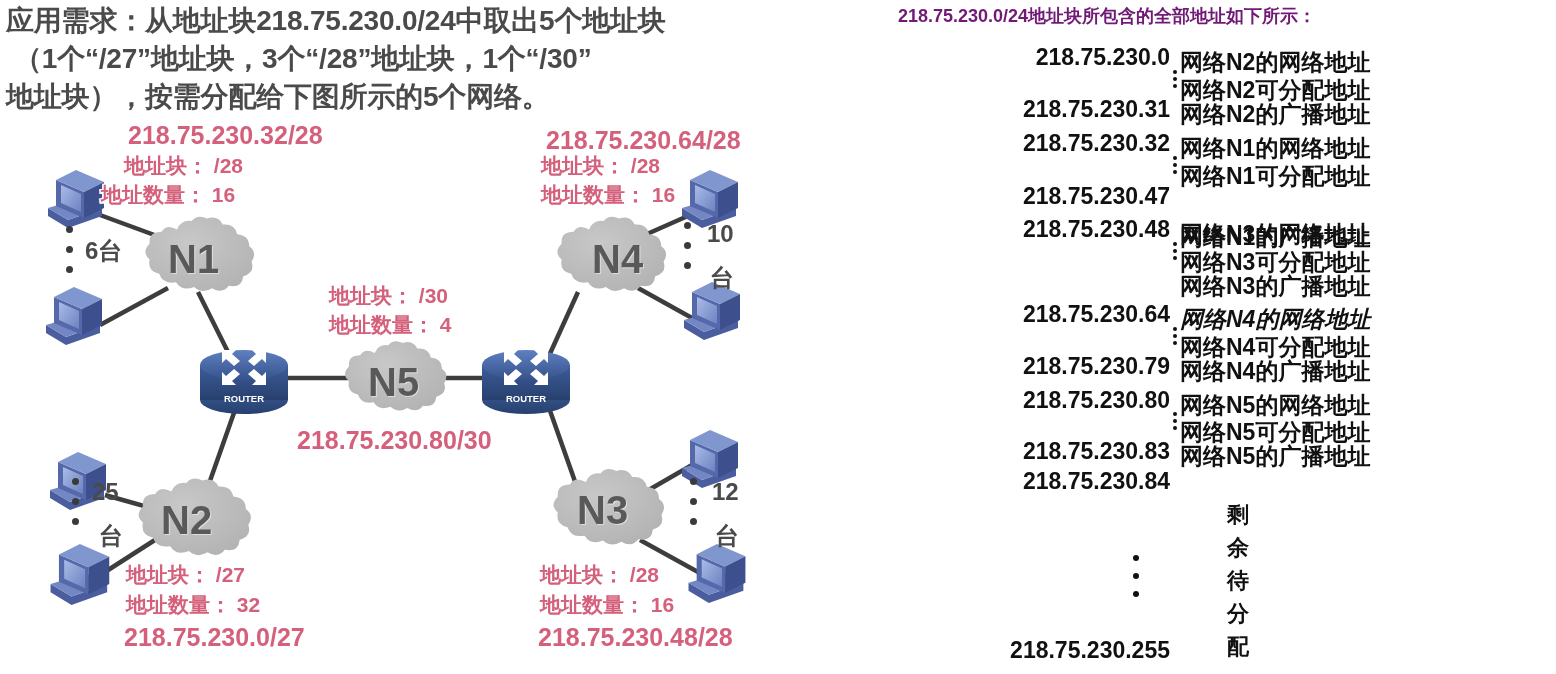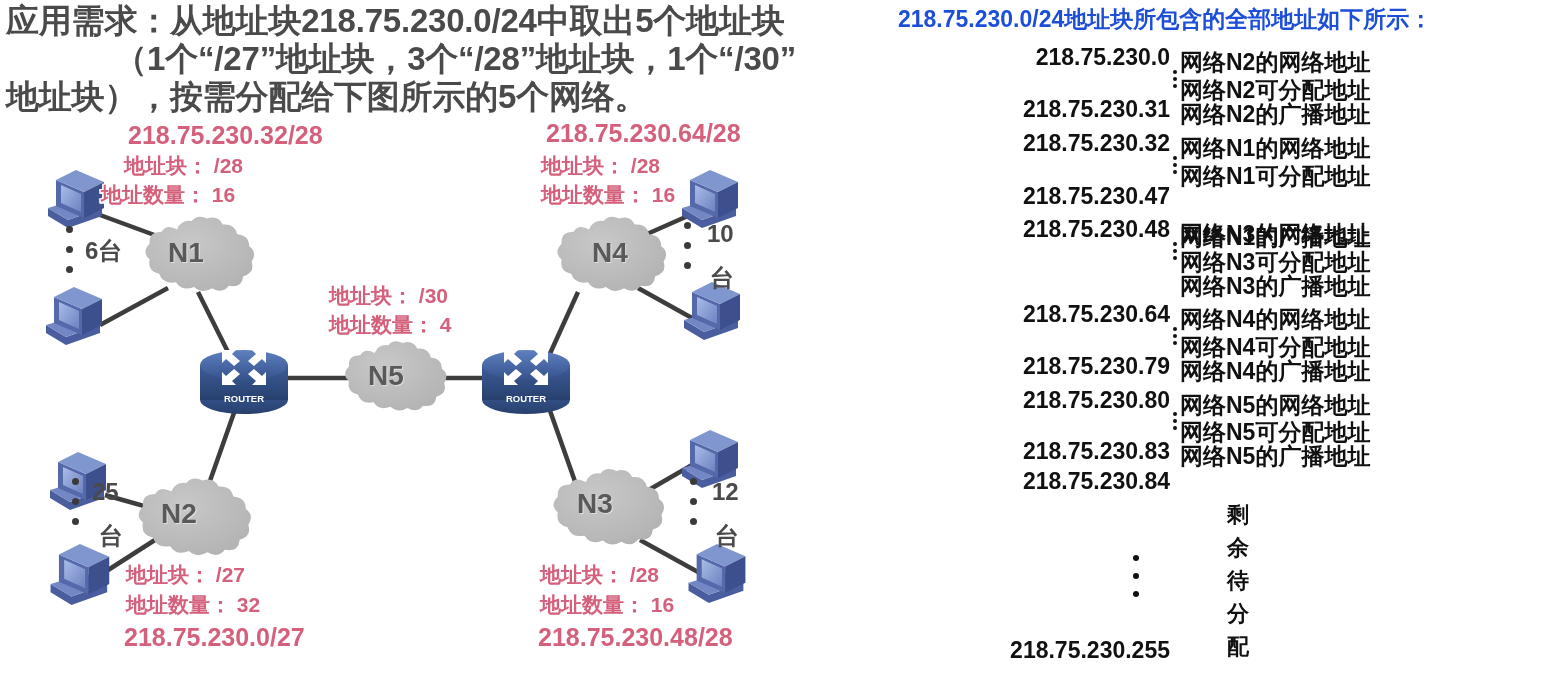--- a/index.html
+++ b/index.html
@@ -19,40 +19,40 @@
   #left-panel {
     position: absolute;
     left: 0; top: 0;
     width: 880px; height: 674px;
   }
 
   #requirement-text {
     position: absolute;
     left: 6px; top: 2px;
     width: 790px;
-    font-size: 33px;
+    font-size: 28px;
     font-weight: bold;
     line-height: 38px;
     color: #4a4a4a;
     letter-spacing: -0.2px;
   }
   #requirement-text .ln { display: block; white-space: nowrap; }
-  #requirement-text .ln2 { text-indent: 8px; text-align: right; }
+  #requirement-text .ln2 { text-indent: 8px; }
 
   
   #diagram {
     position: absolute;
     left: 0; top: 110px;
     width: 880px; height: 564px;
   }
   #diagram svg { position: absolute; left: 0; top: 0; }
 
   .cloud-label {
     position: absolute;
-    font-size: 28px;
+    font-size: 40px;
     font-weight: bold;
     color: #595959;
     text-shadow: 1px 1px 0 rgba(255,255,255,0.5);
     pointer-events: none;
   }
 
   
   .pink {
     position: absolute;
     color: #d4607c;
@@ -87,23 +87,23 @@
 
   
   #right-panel {
     position: absolute;
     left: 880px; top: 0;
     width: 676px; height: 674px;
   }
   #right-title {
     position: absolute;
     left: 18px; top: 4px;
-    font-size: 23px;
-    font-weight: bold;
-    color: #1d4ed8;
+    font-size: 18px;
+    font-weight: bold;
+    color: #701a75;
     white-space: nowrap;
   }
   .addr-row {
     position: absolute;
     left: 0;
     width: 676px;
     height: 28px;
   }
   .addr-ip {
     position: absolute;
@@ -286,26 +286,27 @@
     <div class="cloud-label" style="left:168px; top:127px;">N1</div>
     <div class="cloud-label" style="left:161px; top:388px;">N2</div>
     <div class="cloud-label" style="left:368px; top:250px;">N5</div>
     <div class="cloud-label" style="left:592px; top:127px;">N4</div>
     <div class="cloud-label" style="left:577px; top:378px;">N3</div>
 
     <div class="pink pink-ip" style="left:128px; top:11px;">218.75.230.32/28</div>
     <div class="pink pink-line" style="left:124px; top:42px;">地址块： /28</div>
     <div class="pink pink-line" style="left:101px; top:71px;">地址数量： 16</div>
 
-    <div class="pink pink-ip" style="left:546px; top:9px;">218.75.230.64/28</div>
+    <div class="pink pink-ip" style="left:546px; top:16px;">218.75.230.64/28</div>
     <div class="pink pink-line" style="left:541px; top:42px;">地址块： /28</div>
     <div class="pink pink-line" style="left:541px; top:71px;">地址数量： 16</div>
 
     <div class="pink pink-line" style="left:329px; top:172px;">地址块： /30</div>
     <div class="pink pink-line" style="left:329px; top:201px;">地址数量： 4</div>
+    <div class="pink pink-ip" style="left:297px; top:316px;">218.75.230.80/30</div>
 
     <div class="pink pink-line" style="left:126px; top:451px;">地址块： /27</div>
     <div class="pink pink-line" style="left:126px; top:481px;">地址数量： 32</div>
     <div class="pink pink-ip" style="left:124px; top:513px;">218.75.230.0/27</div>
 
     <div class="pink pink-line" style="left:540px; top:451px;">地址块： /28</div>
     <div class="pink pink-line" style="left:540px; top:481px;">地址数量： 16</div>
     <div class="pink pink-ip" style="left:538px; top:513px;">218.75.230.48/28</div>
 
     <div class="vdots" style="left:66px; top:116px;">
@@ -386,21 +387,21 @@
           <i></i>
           <i></i>
         </div>
         <div class="addr-desc" style="top: 3px;">网络N3可分配地址</div>
       </div>
       <div class="addr-row" style="top: 268px;">
         <div class="addr-desc" style="top: 3px;">网络N3的广播地址</div>
       </div>
       <div class="addr-row" style="top: 301px;">
         <div class="addr-ip">218.75.230.64</div>
-        <div class="addr-desc" style="top: 3px;">网络N4的网络地址</div>
+        <div class="addr-desc" style="top: 3px; font-style: italic;">网络N4的网络地址</div>
       </div>
       <div class="addr-row" style="top: 329px;">
         <div class="addr-dots" style="top: -2px; position: absolute;">
           <i></i>
           <i></i>
           <i></i>
         </div>
         <div class="addr-desc" style="top: 3px;">网络N4可分配地址</div>
       </div>
       <div class="addr-row" style="top: 353px;">

